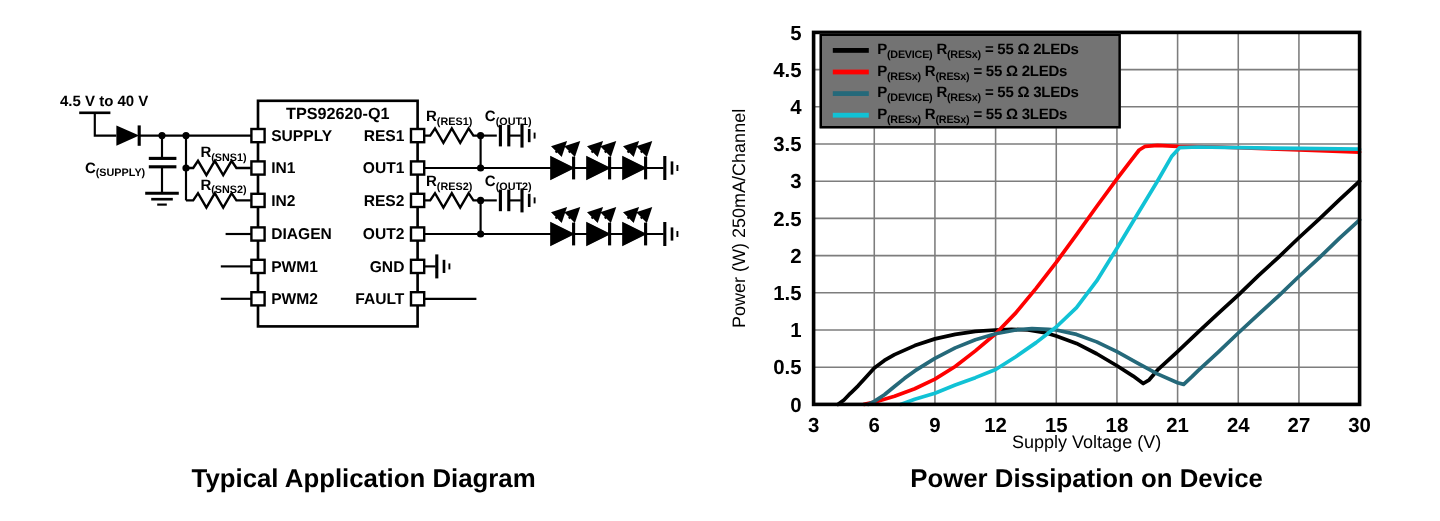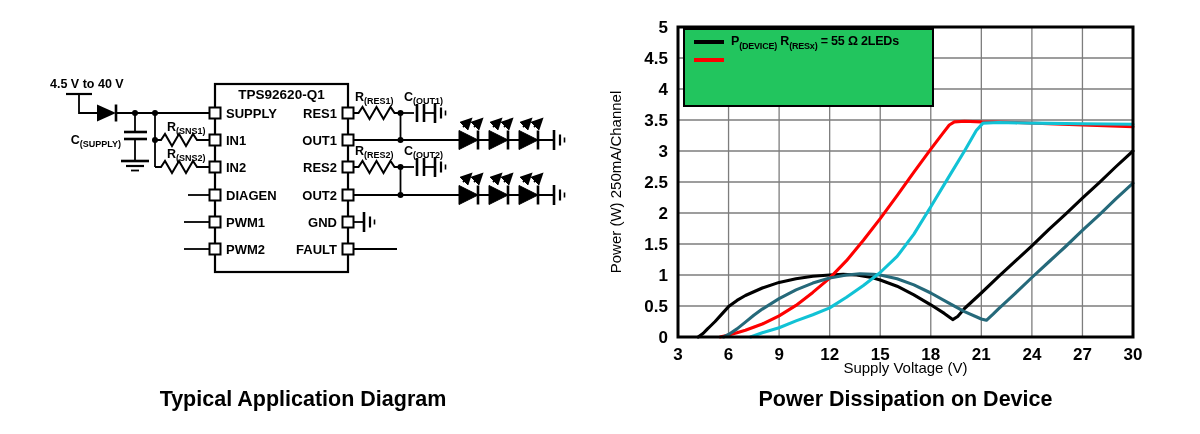--- a/index.html
+++ b/index.html
@@ -11,21 +11,21 @@
   svg text { fill:#000; }
   .cirlbl { font-size:12.5px; font-weight:bold; }
   .cirsub { font-size:9px; font-weight:bold; }
   .pinlbl { font-size:13px; font-weight:bold; }
   .ictitle { font-size:13.5px; font-weight:bold; }
   .caption { font-size:21.5px; font-weight:bold; }
   .ticklbl { font-size:17px; font-weight:bold; }
   .axislbl { font-size:15px; }
   #legend {
     position:absolute; left:83px; top:28px; width:251px; height:79px;
-    background:#22c55e; border:2.5px solid #000; padding:3px 0 0 4px;
+    background:#737373; border:2.5px solid #000; padding:3px 0 0 4px;
   }
   .leg-row { display:flex; align-items:center; height:18px; }
   .leg-swatch { display:inline-block; width:30px; height:3.3px; margin:0 7px 0 5px; flex:none; }
   .leg-text { font-size:12.5px; font-weight:bold; white-space:nowrap; letter-spacing:-0.2px; }
   .leg-text sub { font-size:9px; font-weight:bold; }
 </style>
 </head>
 <body>
 
 <div id="canvas">
@@ -222,17 +222,26 @@
       <text transform="translate(21,182) rotate(-90)" text-anchor="middle" class="axislbl">Power (W) 250mA/Channel</text>
       <text x="305.5" y="406" text-anchor="middle" class="caption">Power Dissipation on Device</text>
     </svg>
     <div id="legend">
         <div class="leg-row">
           <span class="leg-swatch" style="background: rgb(0, 0, 0);"></span>
           <span class="leg-text">P<sub>(DEVICE)</sub> R<sub>(RESx)</sub> = 55 Ω 2LEDs</span>
         </div>
         <div class="leg-row">
           <span class="leg-swatch" style="background: rgb(254, 0, 0);"></span>
+          <span class="leg-text">P<sub>(RESx)</sub> R<sub>(RESx)</sub> = 55 Ω 2LEDs</span>
+        </div>
+        <div class="leg-row">
+          <span class="leg-swatch" style="background: rgb(37, 105, 122);"></span>
+          <span class="leg-text">P<sub>(DEVICE)</sub> R<sub>(RESx)</sub> = 55 Ω 3LEDs</span>
+        </div>
+        <div class="leg-row">
+          <span class="leg-swatch" style="background: rgb(17, 194, 213);"></span>
+          <span class="leg-text">P<sub>(RESx)</sub> R<sub>(RESx)</sub> = 55 Ω 3LEDs</span>
         </div>
       </div>
   </div>
 
 </div>
 
 </body></html>

